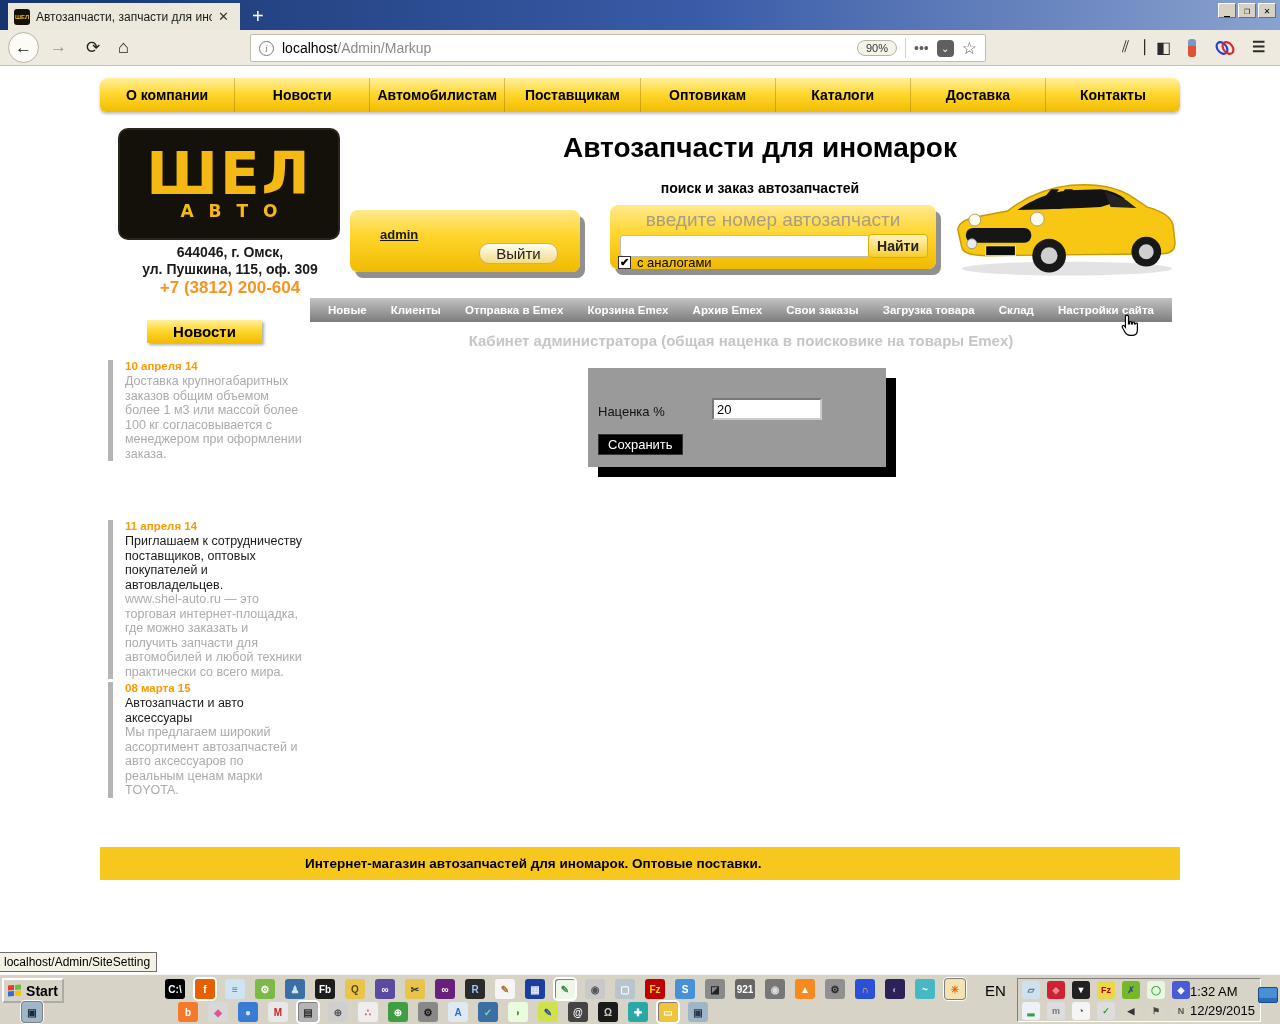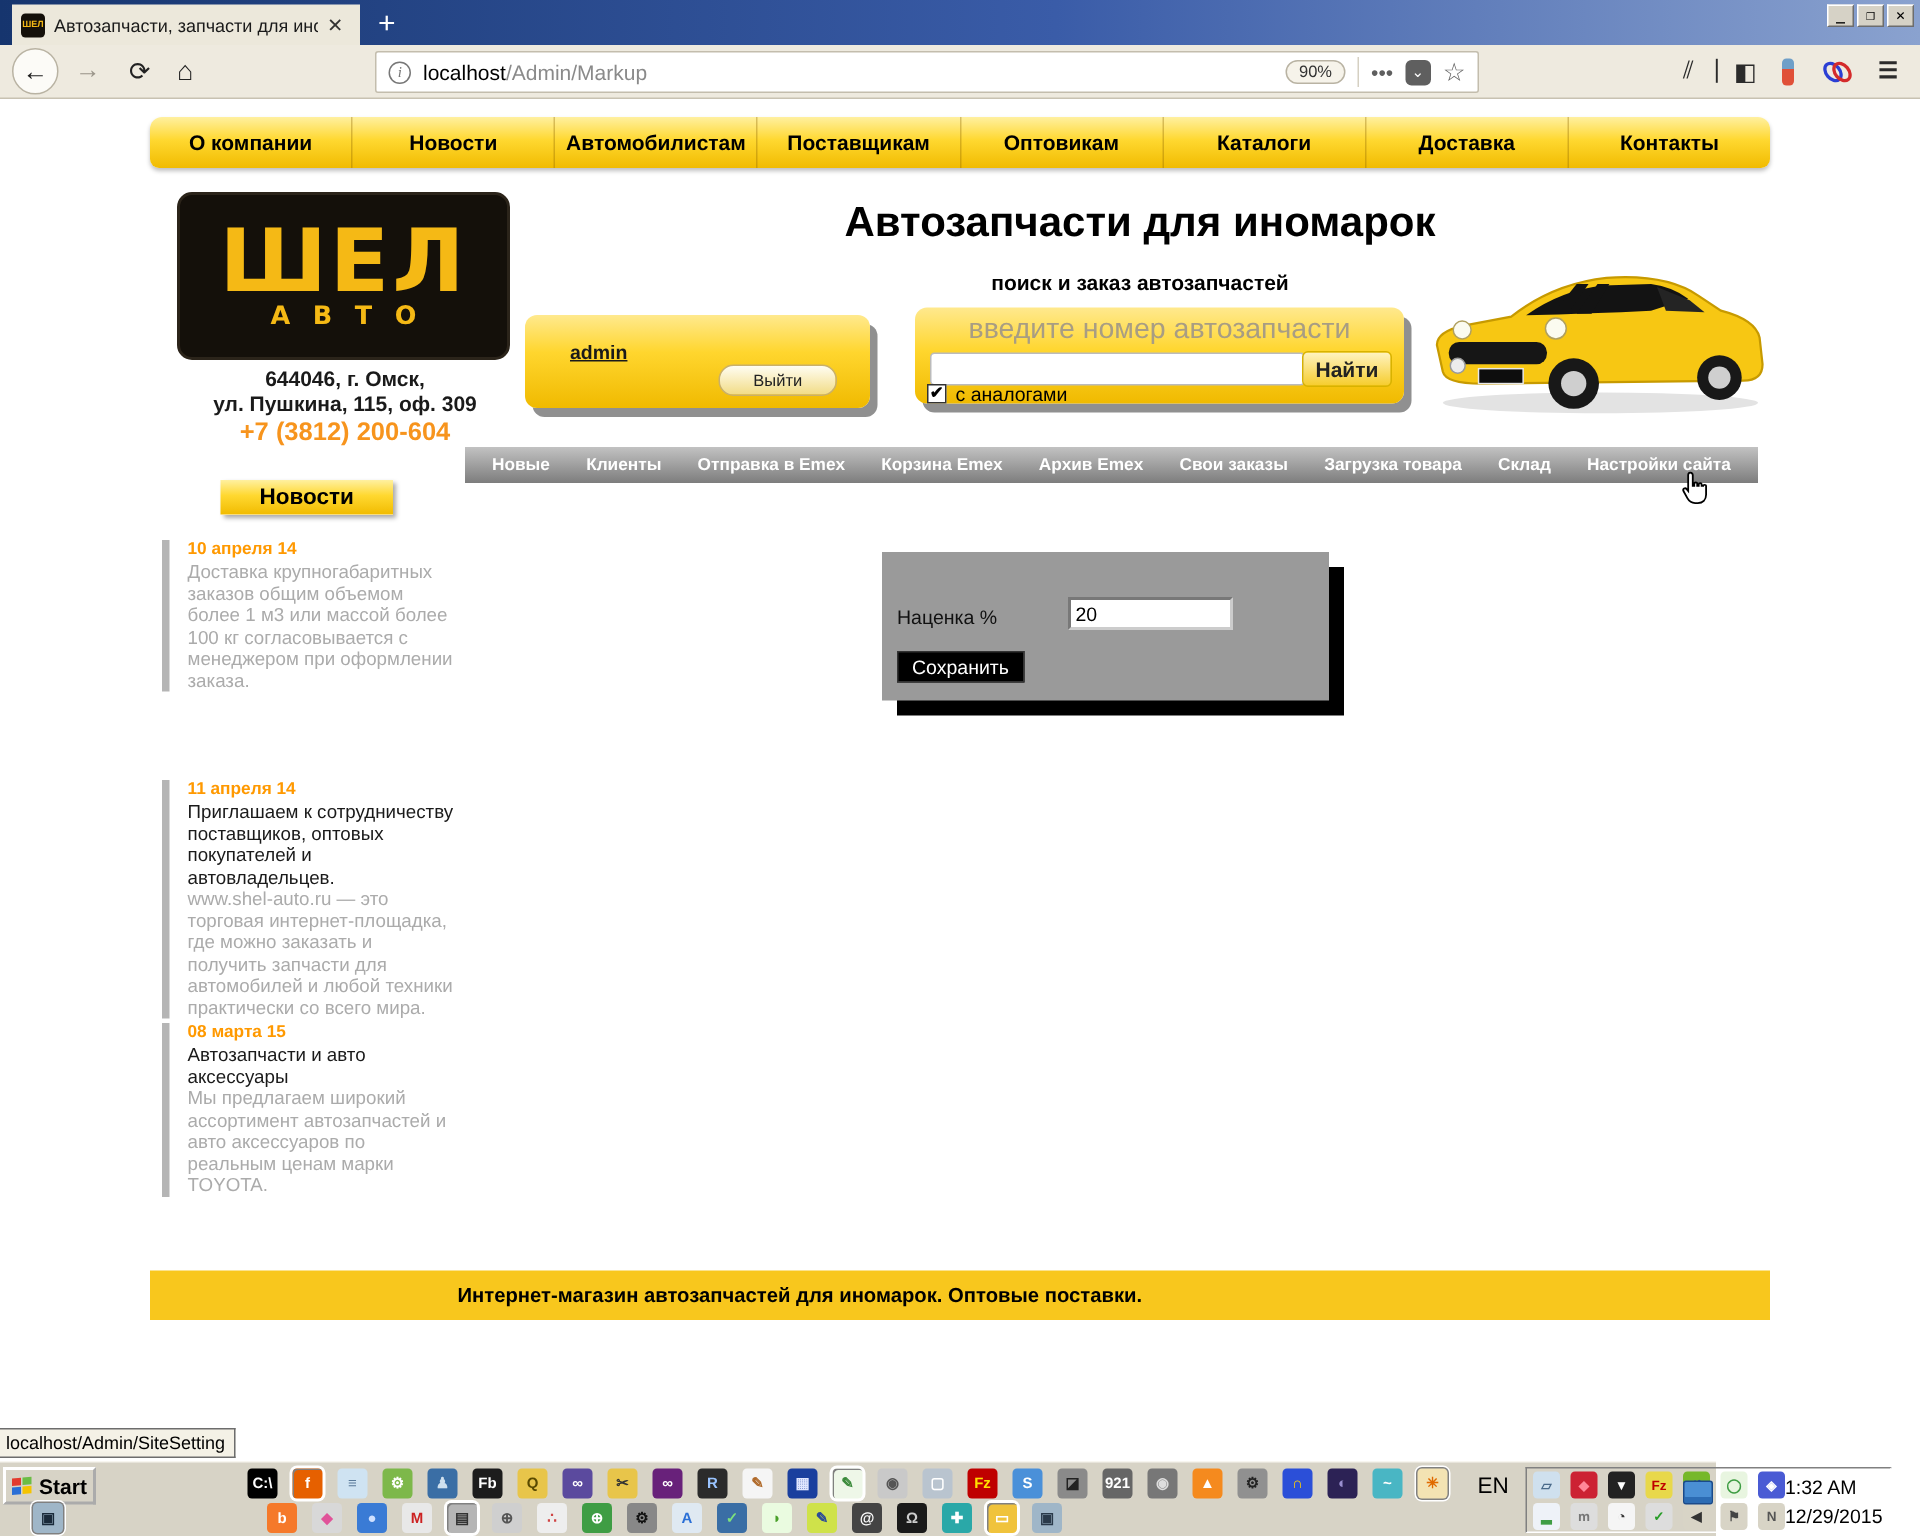--- a/index.html
+++ b/index.html
@@ -46,21 +46,21 @@
   #logo-sub { font-family:"DejaVu Sans",sans-serif; font-weight:bold; font-size:17px; color:#f5b915; letter-spacing:15px; padding-left:15px; }
   #addr { left:100px; top:178px; width:260px; text-align:center; font-size:14px; font-weight:bold; color:#1a1a1a; line-height:17px; }
   #phone { left:100px; top:212px; width:260px; text-align:center; font-size:17px; font-weight:bold; color:#f7941d; }
 
   #head-titles { left:360px; top:66px; width:800px; text-align:center; }
   #page-title { font-size:28px; font-weight:bold; color:#000; }
   #page-subtitle { margin-top:16px; font-size:14px; font-weight:bold; color:#000; }
 
   #login-box { left:350px; top:144px; width:230px; height:62px; background:linear-gradient(#ffe98e,#ffd62e 40%,#f0ba00); border-radius:8px; box-shadow:5px 6px 0 rgba(125,125,125,.85); }
   #login-user { position:absolute; left:30px; top:17px; font-size:13px; font-weight:bold; color:#1a1a1a; text-decoration:underline; }
-  #logout-btn { position:absolute; right:22px; bottom:8px; width:79px; height:21px; background:linear-gradient(#fffdf2,#f2dc86); border:1px solid #c9b06a; border-radius:10px; font-size:11px; color:#222; display:flex; align-items:center; justify-content:center; }
+  #logout-btn { position:absolute; right:22px; bottom:8px; width:79px; height:21px; background:linear-gradient(#fffdf2,#f2dc86); border:1px solid #c9b06a; border-radius:10px; font-size:15px; color:#222; display:flex; align-items:center; justify-content:center; }
 
   #search-box { left:610px; top:139px; width:326px; height:64px; background:linear-gradient(#ffe98e,#ffd62e 45%,#f0ba00); border-radius:8px; box-shadow:5px 6px 0 rgba(125,125,125,.85); }
   #search-hint { text-align:center; font-size:19px; color:#a89d83; padding-top:4px; }
   #search-input { position:absolute; left:10px; top:30px; width:250px; height:22px; border:1px solid #bbb; border-radius:3px; background:#fff; font-size:13px; padding:0 4px; }
   #search-btn { position:absolute; right:8px; top:29px; width:60px; height:24px; background:linear-gradient(#fff3c0,#f6cd2e); border:1px solid #d8b200; border-radius:4px; font-size:14px; font-weight:bold; color:#222; display:flex; align-items:center; justify-content:center; }
   #analog-row { position:absolute; left:8px; bottom:-1px; display:flex; align-items:center; gap:6px; }
   #analog-check { width:13px; height:13px; background:#fff; border:1px solid #333; font-size:11px; line-height:11px; font-weight:bold; color:#000; text-align:center; }
   #analog-label { font-size:13px; color:#000; }
 
   #car { left:950px; top:96px; }
@@ -83,21 +83,21 @@
   .news-title { font-size:12.5px; color:#1a1a1a; line-height:14.5px; }
   .news-body { font-size:12.5px; color:#ababab; line-height:14.5px; }
   #news-0 { top:294px; } #news-1 { top:454px; } #news-2 { top:616px; }
 
   #footer-bar { left:100px; top:781px; width:1080px; height:33px; background:#f8c71d; display:flex; align-items:center; }
   #footer-text { padding-left:205px; font-size:13.5px; font-weight:bold; color:#000; }
 
   #status-tip { left:0; top:952px; height:20px; background:#f4f1e6; border:1px solid #6d6d6d; border-left:none; font-size:12px; color:#000; display:flex; align-items:center; padding:0 6px 0 4px; }
 
   
-  #taskbar { left:0; top:974px; width:1144px; height:50px; background:#d7d3c6; border-top:1px solid #f8f6f0; }
+  #taskbar { left:0; top:974px; width:1280px; height:50px; background:#d7d3c6; border-top:1px solid #f8f6f0; }
   #start-btn { position:absolute; left:2px; top:3px; width:62px; height:25px; background:#d7d3c6; border:2px outset #fff; display:flex; align-items:center; justify-content:center; gap:4px; font-size:14px; font-weight:bold; color:#000; }
   #winflag { width:14px; height:12px; display:grid; grid-template-columns:6px 6px; grid-template-rows:5px 5px; gap:1px; transform:skewY(-5deg); }
   #winflag i { display:block; } #winflag i:nth-child(1){background:#e33b2e;} #winflag i:nth-child(2){background:#6cbd45;} #winflag i:nth-child(3){background:#2a6fd6;} #winflag i:nth-child(4){background:#f5c400;}
   .iconrow { position:absolute; display:flex; gap:10px; }
   #qr1 { left:165px; top:4px; }
   #qr2 { left:178px; top:27px; }
   #under-start { left:22px; top:27px; }
   .qicon { width:20px; height:20px; border-radius:3px; display:flex; align-items:center; justify-content:center; font-size:10px; font-weight:bold; overflow:hidden; flex:0 0 auto; }
   .qicon.pressed { box-shadow:0 0 0 2px #fff, inset 1px 1px 0 #808080; }
   .qicon.raised  { box-shadow:0 0 0 1px #808080, 0 0 0 2px #fff; }
@@ -219,20 +219,21 @@
     <span class="admin-link">Клиенты</span>
     <span class="admin-link">Отправка в Emex</span>
     <span class="admin-link">Корзина Emex</span>
     <span class="admin-link">Архив Emex</span>
     <span class="admin-link">Свои заказы</span>
     <span class="admin-link">Загрузка товара</span>
     <span class="admin-link">Склад</span>
     <span class="admin-link">Настройки сайта</span>
   </div>
 
+  <div class="abs" id="admin-heading">Кабинет администратора (общая наценка в поисковике на товары Emex)</div>
 
   <div class="abs" id="markup-panel">
     <span id="markup-label">Наценка %</span>
     <input id="markup-input" value="20" style="">
     <button id="save-btn">Сохранить</button>
   </div>
 
   <div class="abs" id="cursor">
     <svg width="19" height="23" viewBox="0 0 17 21">
         <path d="M6 1c1 0 1.6.7 1.6 1.6V9h.9V7.6c0-.8 1.8-.8 1.8 0V9h.9V8c0-.8 1.8-.8 1.8 0v1h.9c0-.8 1.8-.8 1.8 0v5.5c0 3-2 5-5 5H9c-2.2 0-3.6-1-4.6-2.8L2 12.3c-.8-1.4 1-2.4 1.9-1.3l.9 1.1V2.6C4.8 1.7 5.2 1 6 1z" fill="#fff" stroke="#000" stroke-width="1.1"></path>

